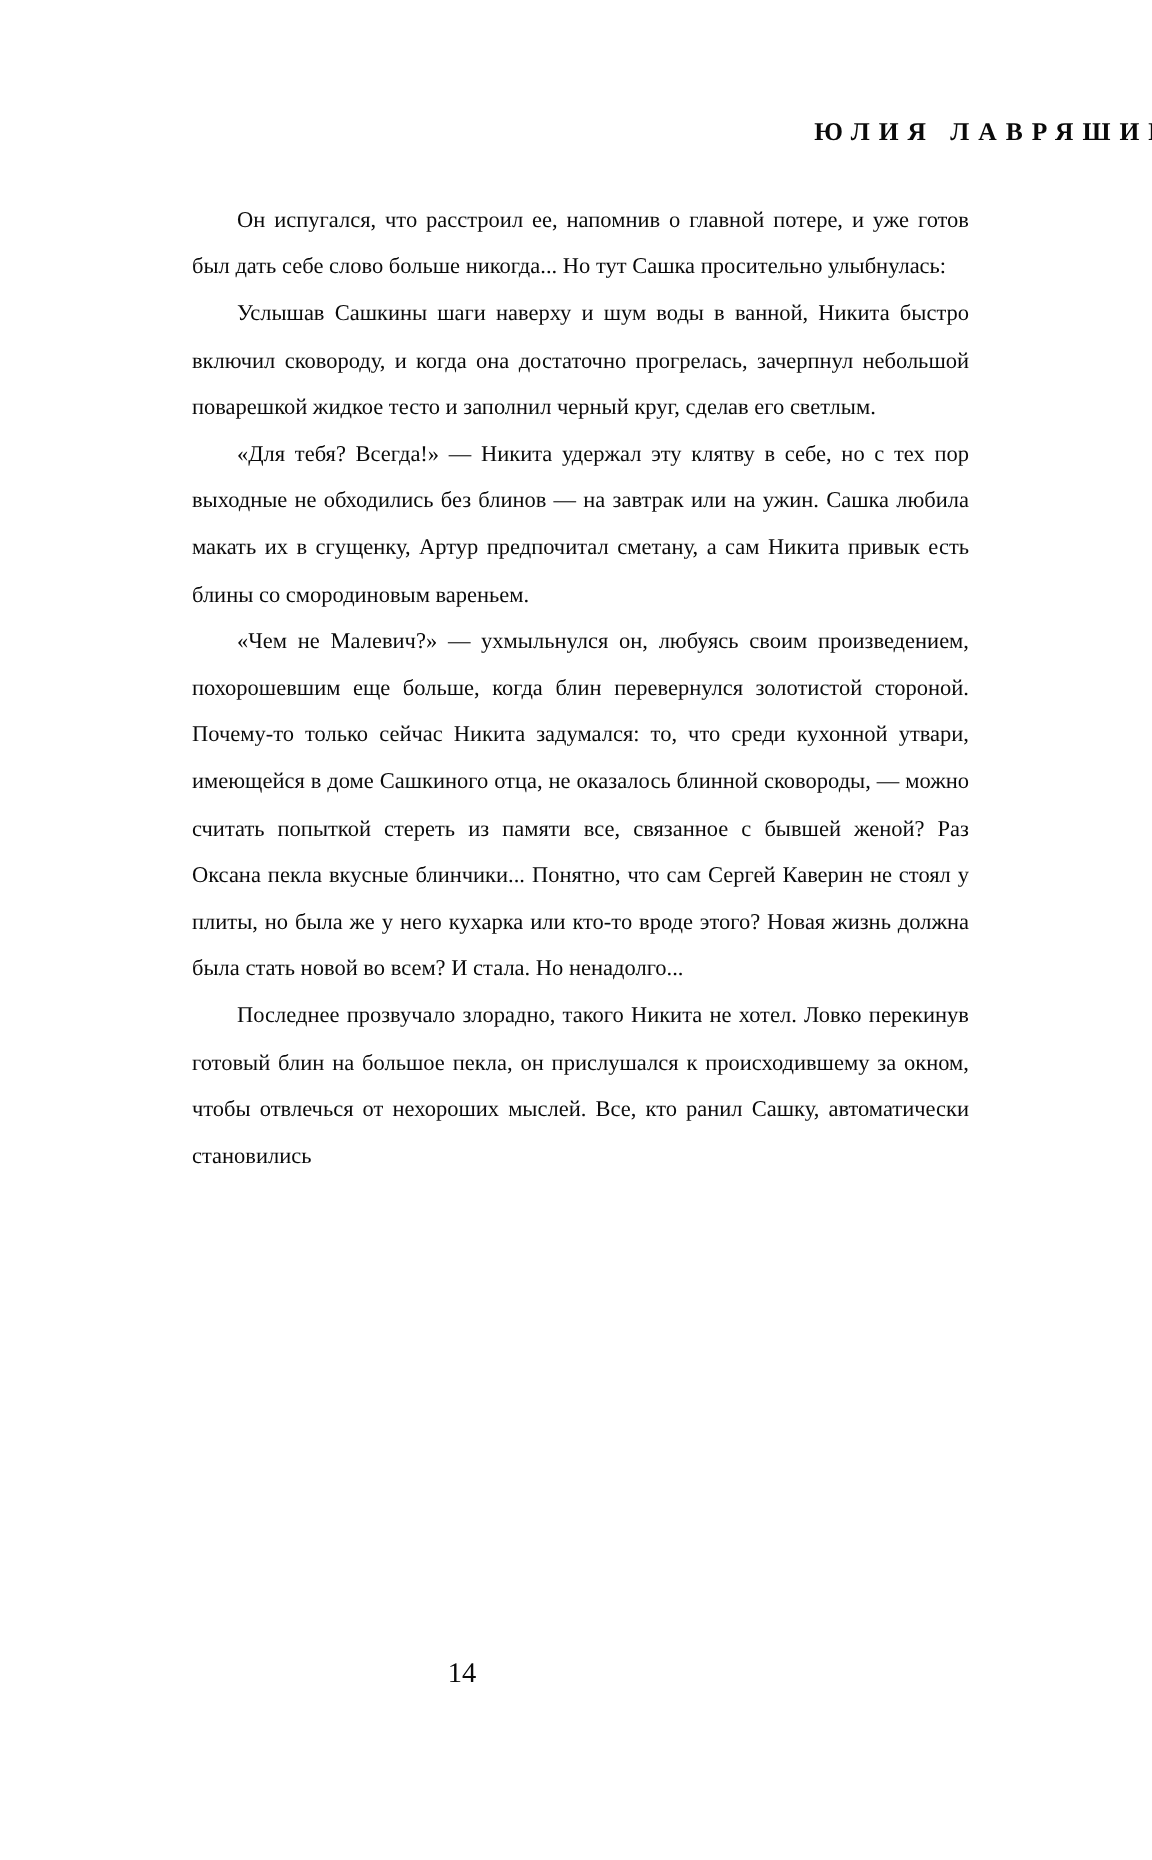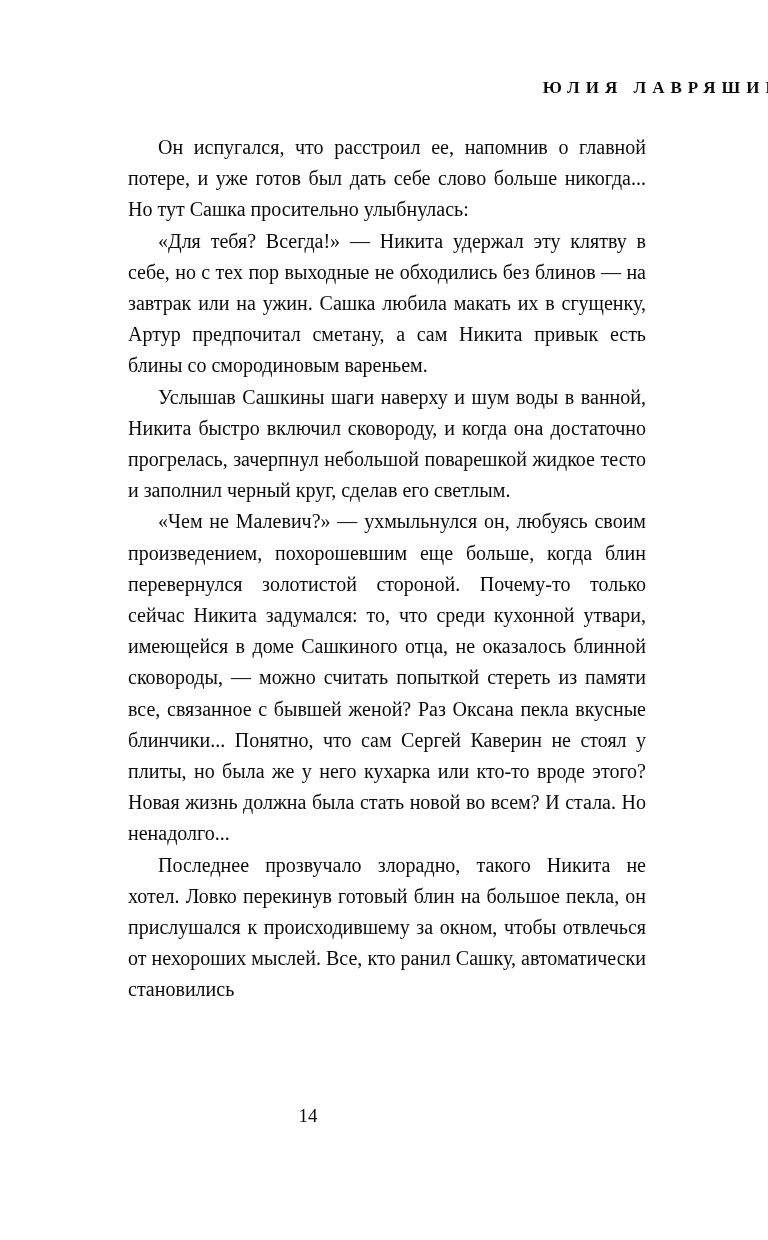--- a/index.html
+++ b/index.html
@@ -33,21 +33,21 @@
     letter-spacing: 6px;
     color: #0a0a0a;
     text-transform: uppercase;
     padding-left: 35px;
   }
   .body-text {
     position: absolute;
     top: 132px;
     left: 128px;
     width: 518px;
-    font-size: 20px;
+    font-size: 15px;
     line-height: 31.2px;
     text-align: justify;
     text-justify: inter-word;
     color: #0a0a0a;
     hyphens: manual;
   }
   .body-text p {
     margin: 0;
     text-indent: 30px;
   }
@@ -64,21 +64,21 @@
 </style>
 </head>
 <body>
 
 <div class="page">
 
   <div class="running-head">Юлия Лавряшина</div>
 
   <div class="body-text">
     <p>Он испугался, что расстроил ее, напомнив о главной потере, и уже готов был дать себе слово больше никогда... Но тут Сашка просительно улыбнулась:</p>
+    <p>Услышав Сашкины шаги наверху и шум воды в ванной, Никита быстро включил сковороду, и когда она достаточно прогрелась, зачерпнул небольшой поварешкой жидкое тесто и заполнил черный круг, сделав его светлым.</p>
     <p>«Для тебя? Всегда!» — Никита удержал эту клятву в себе, но с тех пор выходные не обходились без блинов — на завтрак или на ужин. Сашка любила макать их в сгущенку, Артур предпочитал сметану, а сам Никита привык есть блины со смородиновым вареньем.</p>
-    <p>Услышав Сашкины шаги наверху и шум воды в ванной, Никита быстро включил сковороду, и когда она достаточно прогрелась, зачерпнул небольшой поварешкой жидкое тесто и заполнил черный круг, сделав его светлым.</p>
     <p>«Чем не Малевич?» — ухмыльнулся он, любуясь своим произведением, похорошевшим еще больше, когда блин перевернулся золотистой стороной. Почему-то только сейчас Никита задумался: то, что среди кухонной утвари, имеющейся в доме Сашкиного отца, не оказалось блинной сковороды, — можно считать попыткой стереть из памяти все, связанное с бывшей женой? Раз Оксана пекла вкусные блинчики... Понятно, что сам Сергей Каверин не стоял у плиты, но была же у него кухарка или кто-то вроде этого? Новая жизнь должна была стать новой во всем? И стала. Но ненадолго...</p>
     <p>Последнее прозвучало злорадно, такого Никита не хотел. Ловко перекинув готовый блин на большое пекла, он прислушался к происходившему за окном, чтобы отвлечься от нехороших мыслей. Все, кто ранил Сашку, автоматически становились</p>
   </div>
 
   <div class="folio">14</div>
 
 </div>
 
 </body></html>

